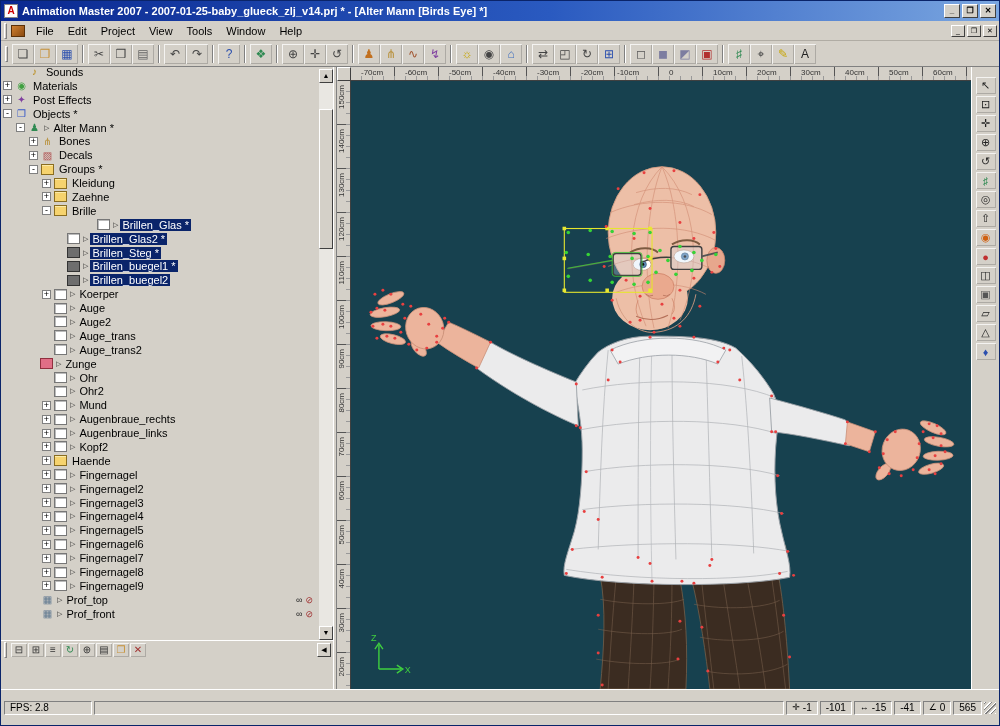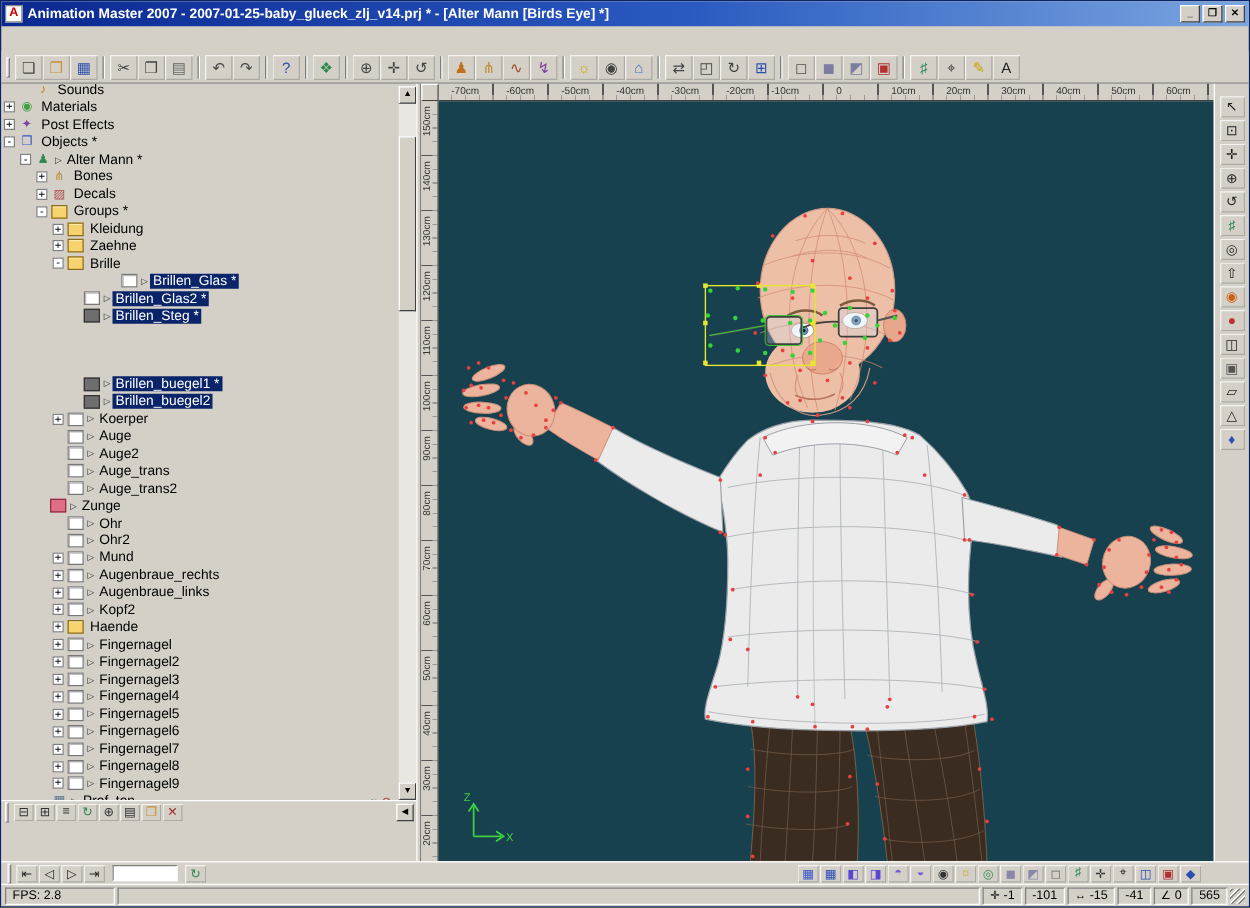--- a/index.html
+++ b/index.html
@@ -108,21 +108,21 @@
   
   .bottombar{position:absolute;left:0;right:0;bottom:18px;height:18px;background:#d4d0c8;
     border-top:1px solid #fff;display:flex;align-items:center;padding:0 4px;}
   .bbtn{width:17px;height:14px;display:flex;align-items:center;justify-content:center;font-size:10px;flex:none;
     box-shadow:inset 1px 1px 0 rgba(255,255,255,.75), inset -1px -1px 0 rgba(0,0,0,.18);}
   .frame{width:52px;height:13px;border:1px solid;border-color:#808080 #fff #fff #808080;
     background:#fff;font-size:10px;margin:0 6px;padding:0 2px;font-family:"Liberation Sans",sans-serif;}
   .bottombar .spacer{flex:1;}
   .bright{display:flex;gap:1px;margin-right:34px;}
   
-  .statusbar{position:absolute;left:0;right:0;bottom:0;height:18px;background:#d4d0c8;
+  .statusbar{position:absolute;left:0;right:0;bottom:0;height:36px;background:#d4d0c8;
     border-top:1px solid #fff;display:flex;align-items:center;gap:2px;padding:1px 3px;}
   .sfield{border:1px solid;border-color:#808080 #fff #fff #808080;height:14px;line-height:13px;
     font-size:10px;padding:0 5px;display:flex;align-items:center;gap:3px;white-space:nowrap;}
   .sfield .gl{font-size:9px;}
   .sfill{flex:1;}
   .corner-grip{width:12px;height:12px;flex:none;
     background:repeating-linear-gradient(135deg,#fff 0 1px,#808080 1px 2px,transparent 2px 4px);}
 </style>
 </head>
 <body>
@@ -132,20 +132,39 @@
   <div class="titlebar">
     <div class="appicon">A</div>
     <div class="title-text">Animation Master 2007 - 2007-01-25-baby_glueck_zlj_v14.prj * - [Alter Mann [Birds Eye] *]</div>
     <div class="capbtns">
         <div class="capbtn">_</div>
         <div class="capbtn">❐</div>
         <div class="capbtn">✕</div>
       </div>
   </div>
 
+  <div class="menubar">
+    <div class="grip"></div>
+    <div class="childicon"></div>
+    <div style="display:flex;">
+        <span class="menu-item">File</span>
+        <span class="menu-item">Edit</span>
+        <span class="menu-item">Project</span>
+        <span class="menu-item">View</span>
+        <span class="menu-item">Tools</span>
+        <span class="menu-item">Window</span>
+        <span class="menu-item">Help</span>
+      </div>
+    <div class="spacer"></div>
+    <div style="display:flex;">
+        <div class="mdibtn">_</div>
+        <div class="mdibtn">❐</div>
+        <div class="mdibtn">✕</div>
+      </div>
+  </div>
 
   <div class="toolbar">
     <div class="grip"></div>
     <div style="display:flex;align-items:center;">
         <div class="tbtn">
           <span style="color: rgb(68, 68, 68);">❏</span>
         </div>
         <div class="tbtn">
           <span style="color: rgb(199, 146, 56);">❐</span>
         </div>
@@ -324,21 +343,21 @@
               <span class="ticon ic-group"></span>
               <span class="tarrow">▷</span>
               <span class="tlabel sel">Brillen_Glas2 *</span>
             </div>
             <div class="trow" style="padding-left: 54px;">
               <span class="texp-sp"></span>
               <span class="ticon ic-group-dark"></span>
               <span class="tarrow">▷</span>
               <span class="tlabel sel">Brillen_Steg *</span>
             </div>
-            <div class="trow" style="padding-left: 54px; margin-top: 41px;">
+            <div class="trow" style="padding-left: 54px;">
               <span class="texp-sp"></span>
               <span class="ticon ic-group-dark"></span>
               <span class="tarrow">▷</span>
               <span class="tlabel sel">Brillen_buegel1 *</span>
             </div>
             <div class="trow" style="padding-left: 54px;">
               <span class="texp-sp"></span>
               <span class="ticon ic-group-dark"></span>
               <span class="tarrow">▷</span>
               <span class="tlabel sel">Brillen_buegel2</span>

